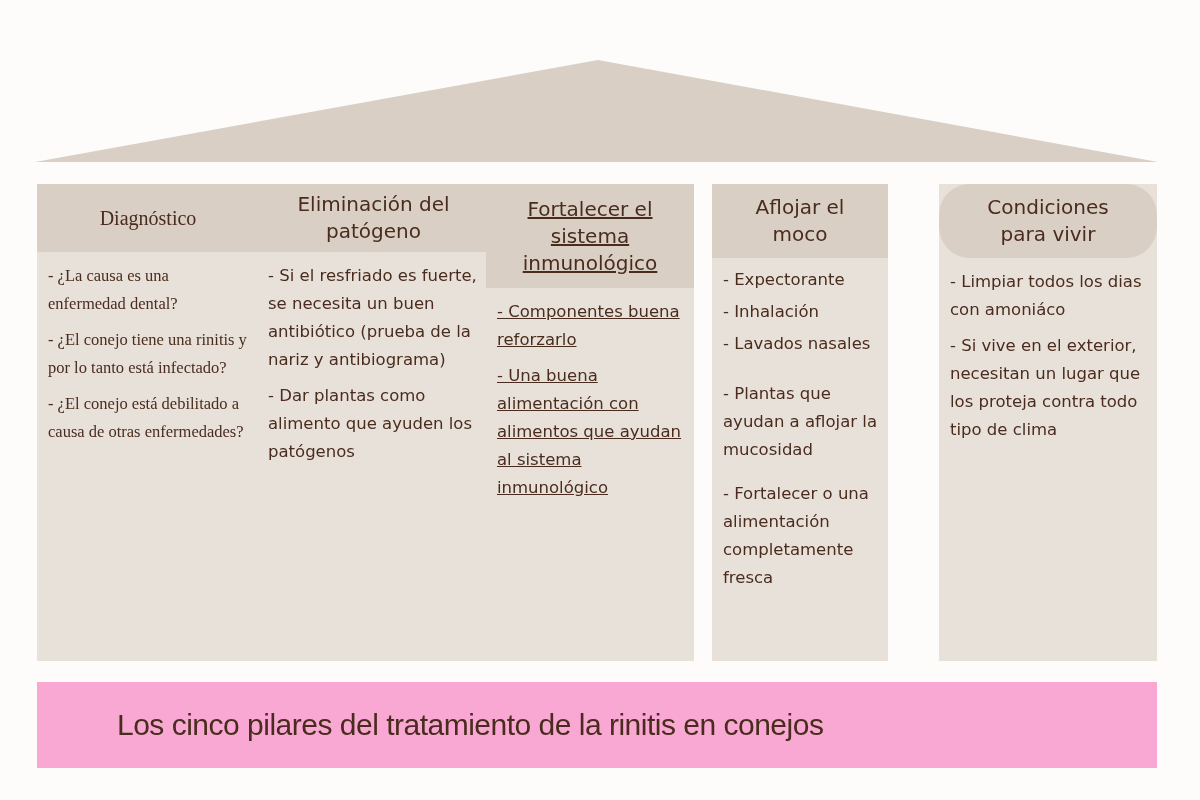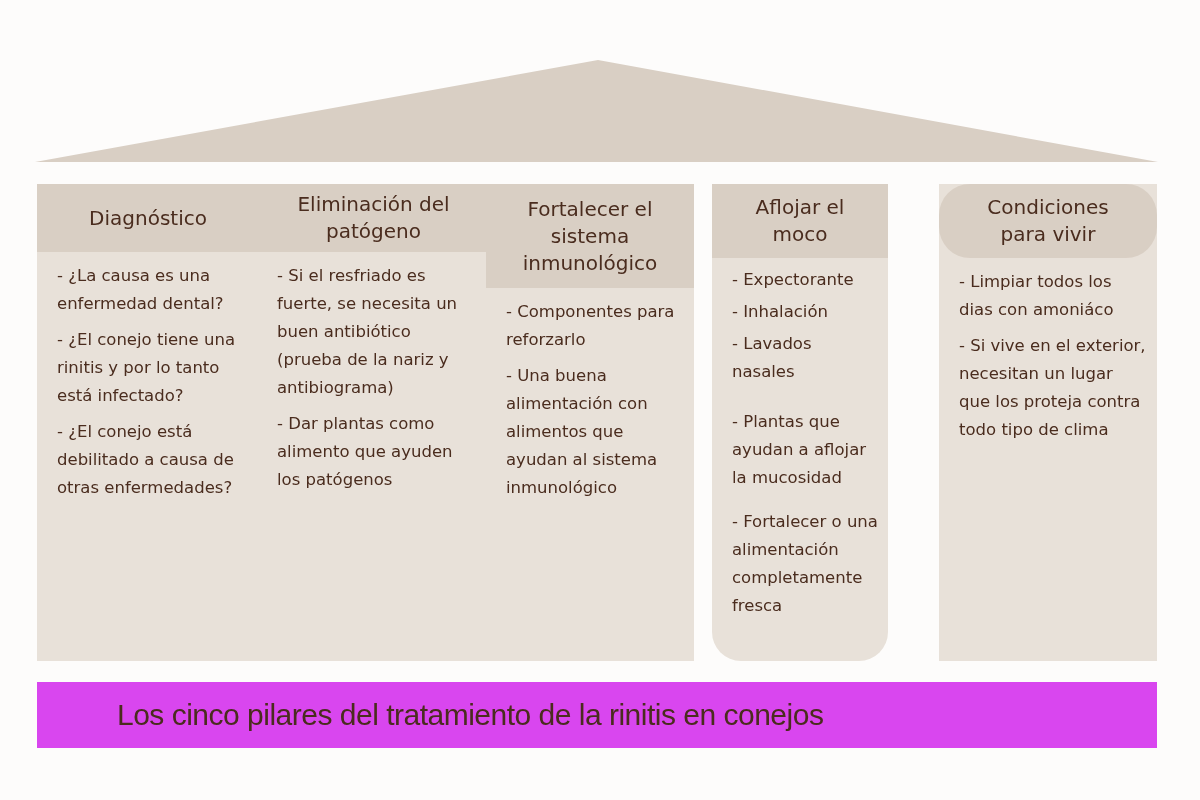--- a/index.html
+++ b/index.html
@@ -2,66 +2,66 @@
 <html><head>
 <meta charset="utf-8">
 <style>
   html, body { margin:0; padding:0; }
   body { width:1200px; height:800px; background:#fdfcfb; position:relative; overflow:hidden;
          font-family: "DejaVu Sans", sans-serif; color:#4a2c1e; }
   .roof { position:absolute; left:0; top:0; width:1200px; height:170px; }
   .col { position:absolute; top:184px; height:477px; background:#e8e1d9; }
   .col-head { background:#d9cfc4; display:flex; align-items:center; justify-content:center;
               text-align:center; font-size:20px; line-height:27px; color:#4a2c1e; }
-  .col-body { padding:10px 10px 0 20px; font-size:16.5px; line-height:28px; color:#4a2c1e; }
+  .col-body { padding:10px 10px 0 11px; font-size:16.5px; line-height:28px; color:#4a2c1e; }
   .col-body p { margin:0 0 8px 0; }
-  .base { position:absolute; left:37px; top:682px; width:1120px; height:66px; background:#d946ef;
+  .base { position:absolute; left:37px; top:682px; width:1120px; height:86px; background:#f9a8d4;
           display:flex; align-items:center;text-align:center; }
   .base-title { margin-left:80px; font-size:30px; color:#4a2c1e; letter-spacing:-0.5px;
                 font-family:"Liberation Sans", sans-serif; }
 </style>
 </head>
 <body>
 
 <svg class="roof" viewBox="0 0 1200 170">
   <polygon points="35,162 598,60 1158,162" fill="#d9cfc4"></polygon>
 </svg>
 
-<div class="col" style="left:37px;width:222px;">
+<div class="col" style="left:37px;width:222px;font-family:Liberation Serif, serif;">
   <div class="col-head" style="height:68px;">
     <span>Diagnóstico</span>
   </div>
   <div class="col-body">
     <p>- ¿La causa es una enfermedad dental?</p>
     <p>- ¿El conejo tiene una rinitis y  por lo tanto está infectado?</p>
     <p>- ¿El conejo está debilitado a causa de otras enfermedades?</p>
   </div>
 </div>
 
 <div class="col" style="left:257px;width:233px;">
   <div class="col-head" style="height:68px;">
     <span style="display:block;width:160px;">Eliminación del patógeno</span>
   </div>
   <div class="col-body">
     <p>- Si el resfriado es fuerte, se necesita un buen antibiótico (prueba de la nariz y antibiograma)</p>
     <p>- Dar plantas como alimento que ayuden los patógenos</p>
   </div>
 </div>
 
-<div class="col" style="left:486px;width:208px;">
+<div class="col" style="left:486px;width:208px;text-decoration:underline;">
   <div class="col-head" style="height:104px;">
     <span style="display:block;width:170px;">Fortalecer el sistema inmunológico</span>
   </div>
   <div class="col-body">
-    <p>- Componentes para reforzarlo</p>
+    <p>- Componentes buena reforzarlo</p>
     <p>- Una buena alimentación con alimentos que ayudan al sistema inmunológico</p>
   </div>
 </div>
 
-<div class="col" style="left:712px;width:176px;border-radius:29px;">
+<div class="col" style="left:712px;width:176px;">
   <div class="col-head" style="height:74px;">
     <span style="display:block;width:120px;">Aflojar el moco</span>
   </div>
   <div class="col-body" style="line-height:28px;padding-top:8px;">
     <p style="margin-bottom:4px;">- Expectorante</p>
     <p style="margin-bottom:4px;">- Inhalación</p>
     <p style="margin-bottom:22px;">- Lavados nasales</p>
     <p style="margin-bottom:16px;">- Plantas que ayudan a aflojar la mucosidad</p>
     <p>- Fortalecer o una alimentación completamente fresca</p>
   </div>

